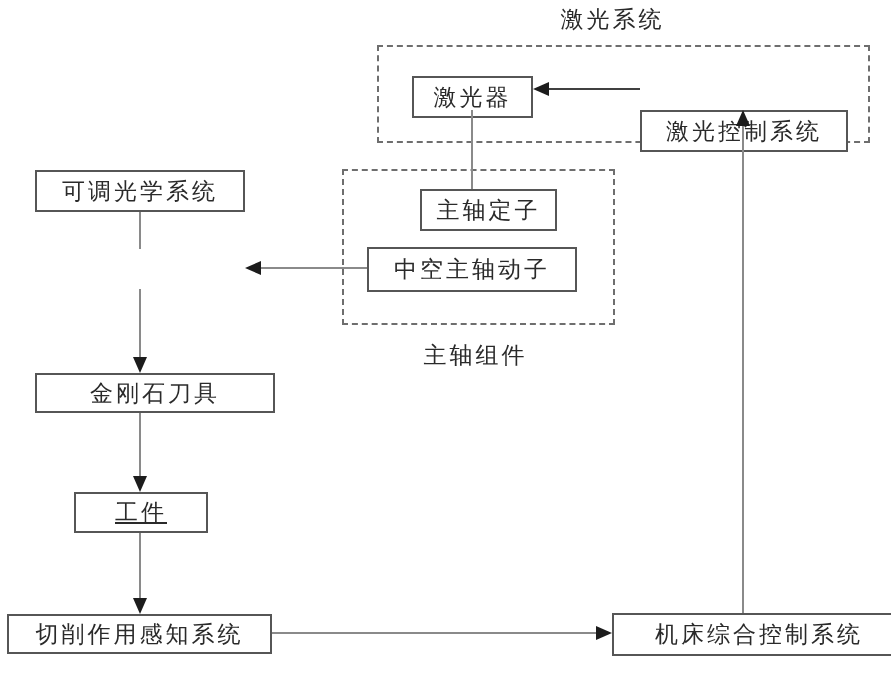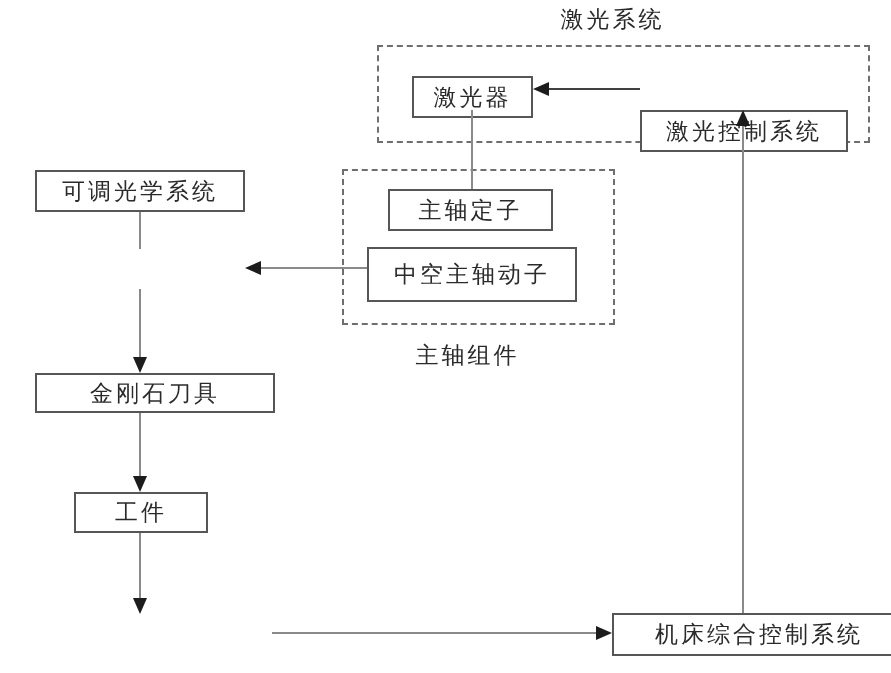--- a/index.html
+++ b/index.html
@@ -77,37 +77,38 @@
 </style>
 </head>
 <body>
 
 <div id="canvas">
 
   <div class="group-label" style="left:366px; top:4px; width:493px;">激光系统</div>
   <div class="group" style="left:377px; top:45px; width:493px; height:98px;"></div>
 
   <div class="group" style="left:342px; top:169px; width:273px; height:156px;"></div>
-  <div class="group-label" style="left:331px; top:340px; width:273px;">主轴组件</div>
+  <div class="group-label" style="left:339px; top:340px; width:273px;">主轴组件</div>
 
   <div class="node" style="left:412px; top:68px; width:121px; height:42px;margin-top:8px;">激光器</div>
 
   <div class="node" style="left:640px; top:68px; width:208px; height:42px;margin-top:42px;">激光控制系统</div>
 
-  <div class="node" style="left:388px; top:189px; width:165px; height:42px;">主轴定子</div>
+  <div class="node" style="left:420px; top:189px; width:137px; height:42px;">主轴定子</div>
 
-  <div class="node" style="left:367px; top:247px; width:210px; height:55px;">中空主轴动子</div>
+  <div class="node" style="left:367px; top:247px; width:210px; height:45px;">中空主轴动子</div>
 
   <div class="node" style="left:35px; top:170px; width:210px; height:42px;">可调光学系统</div>
 
 
   <div class="node" style="left:35px; top:373px; width:240px; height:40px;">金刚石刀具</div>
 
-  <div class="node" style="left:74px; top:492px; width:134px; height:41px;">工件</div>
+  <div class="node" style="left:74px; top:492px; width:134px; height:41px;text-decoration:underline;">工件</div>
 
+  <div class="node" style="left:7px; top:614px; width:265px; height:40px;">切削作用感知系统</div>
 
   <div class="node" style="left:612px; top:613px; width:294px; height:43px;">机床综合控制系统</div>
 
   <div class="h-line dark" style="left:547px; top:88px; width:93px;"></div>
   <div class="arrow arrow-left" style="left:533px; top:82px;"></div>
 
   <div class="v-line" style="left:742px; top:124px; height:489px;"></div>
   <div class="arrow arrow-up" style="left:736px; top:110px;"></div>
 
   <div class="v-line" style="left:471px; top:110px; height:79px;"></div>

